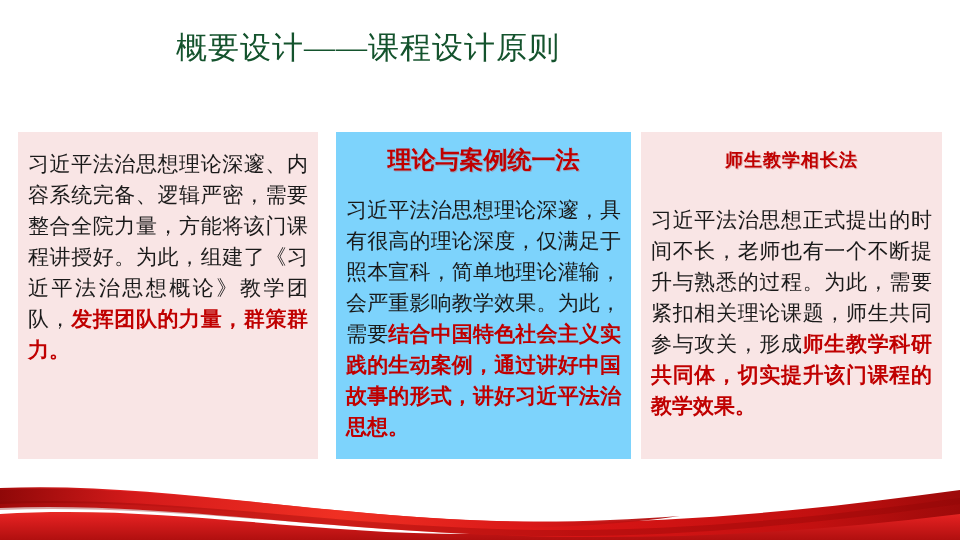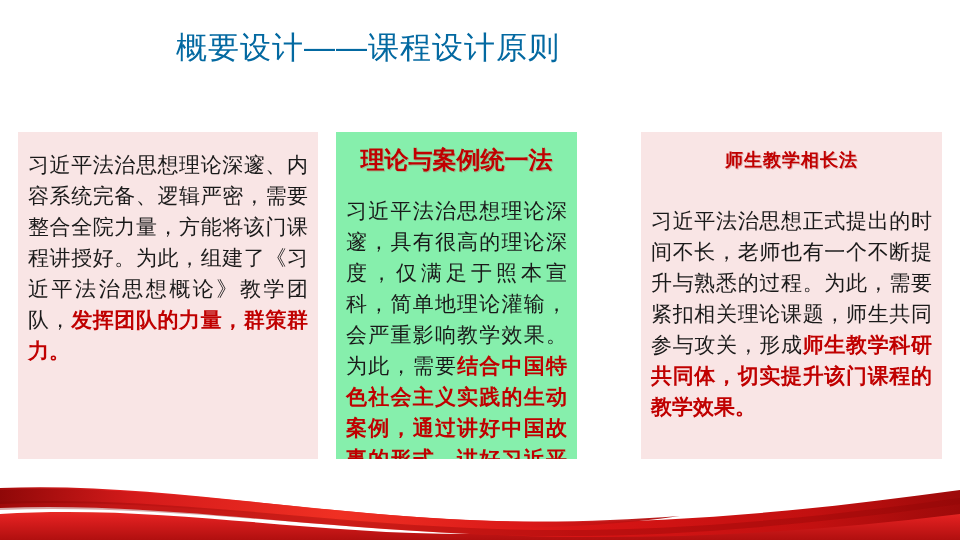--- a/index.html
+++ b/index.html
@@ -28,22 +28,22 @@
   
   .slide-title {
     position: absolute;
     left: 176px;
     top: 24px;
     width: 640px;
     height: 48px;
     line-height: 48px;
     font-size: 31px;
     letter-spacing: 1px;
-    color: #0369a1;
-    font-family: Liberation Sans, sans-serif;
+    color: #14532d;
+    font-family: Liberation Serif, serif;
     white-space: nowrap;
   }
 
   
   .cards {
     position: absolute;
     left: 0;
     top: 132px;
     width: 960px;
     height: 328px;
@@ -51,21 +51,21 @@
 
   .card {
     position: absolute;
     top: 0;
     height: 327px;
     box-sizing: border-box;
     padding: 6px 10px 8px 10px;
     overflow: hidden;
   }
   .card-1 { left: 18px;  width: 300px; background: #f9e5e5; }
-  .card-2 { left: 336px; width: 241px; background: #86efac; }
+  .card-2 { left: 336px; width: 295px; background: #7dd3fc; }
   .card-3 { left: 641px; width: 301px; background: #f9e5e5; }
 
   .card-heading {
     display: block;
     text-align: center;
     font-size: 26px;
     line-height: 44px;
     font-weight: bold;
     color: #c00000;
     font-family: "DejaVu Serif", "Liberation Serif", serif;
@@ -77,21 +77,21 @@
   .card-3 .card-heading { font-size: 18px; letter-spacing: 1px; }
 
   .card-body {
     display: block;
     margin-top: 12px;
     font-size: 21px;
     line-height: 31px;
     color: #1a1a1a;
     text-align: justify;
     text-justify: inter-ideograph;
-    font-family: Liberation Serif, serif;
+    font-family: Liberation Mono, monospace;
   }
   .card-2 .card-body { margin-top: 14px; }
   .card-3 .card-body { margin-top: 24px; }
 
   .emph {
     color: #c00000;
     font-weight: bold;
   }
 
   

